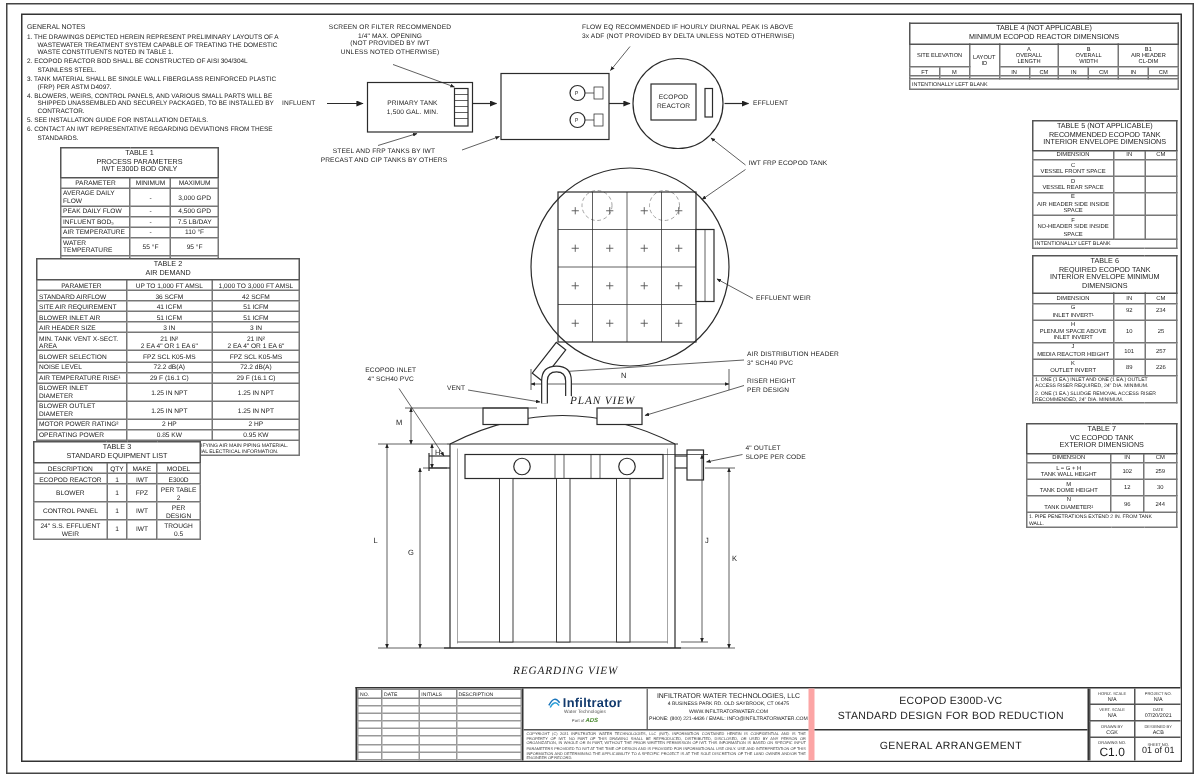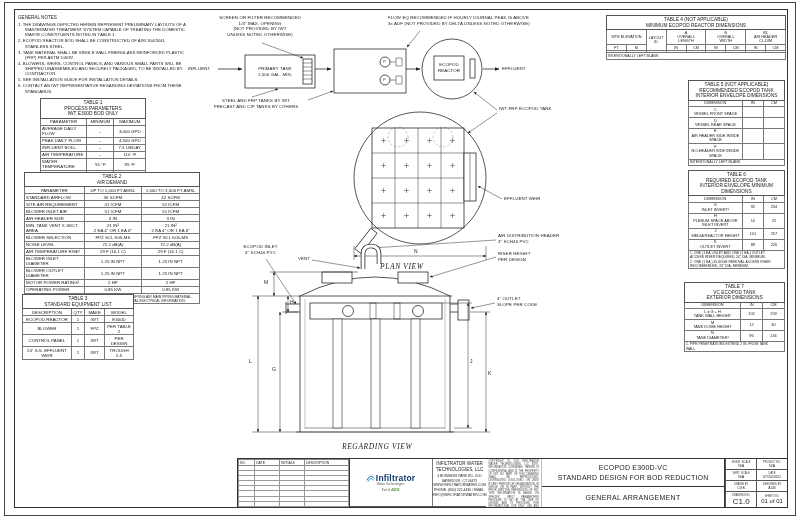--- a/index.html
+++ b/index.html
@@ -36,21 +36,21 @@
   .ctr{text-align:center;}
   .cap{font-family:"Liberation Serif",serif;font-style:italic;font-size:7.5px;letter-spacing:.6px;}
   .dim{font-size:5px;color:#222;}
   
   .strip{left:237px;top:458px;width:549px;height:48px;border-top:1px solid #333;border-left:1px solid #333;
          display:flex;background:#fff;}
   .rev{width:111px;border-right:1px solid #333;}
   .rev table{width:100%;border-collapse:collapse;font-size:3.4px;table-layout:fixed;}
   .rev th{border:1px solid #888;font-weight:normal;text-align:left;padding:0 1px;height:5px;}
   .rev td{border:1px solid #999;height:4.1px;padding:0;}
-  .comp{width:192px;border-right:1px solid #fca5a5;display:flex;flex-direction:row;}
+  .comp{width:192px;border-right:4px solid #fca5a5;display:flex;flex-direction:column;}
   .comp-top{flex:0 0 27px;display:flex;border-bottom:1px solid #555;}
   .logo{width:82px;border-right:1px solid #777;display:flex;flex-direction:column;align-items:center;justify-content:center;}
   .logo-row{display:flex;align-items:center;gap:1px;}
   .logo-word{font-size:8.5px;font-weight:bold;color:#123a6d;letter-spacing:.2px;}
   .logo-sub{font-size:3.2px;color:#555;margin-top:-1px;}
   .logo-ads{font-size:2.8px;color:#555;margin-top:.5px;}
   .logo-ads b{color:#4e8c34;font-size:4px;font-style:italic;}
   .cinfo{flex:1;text-align:center;font-size:3.4px;line-height:1.4;padding-top:2px;}
   .cinfo .cname{font-size:4.6px;}
   .fine{flex:1;font-size:2.6px;line-height:1.25;color:#444;padding:1px 2px;text-align:justify;overflow:hidden;}

